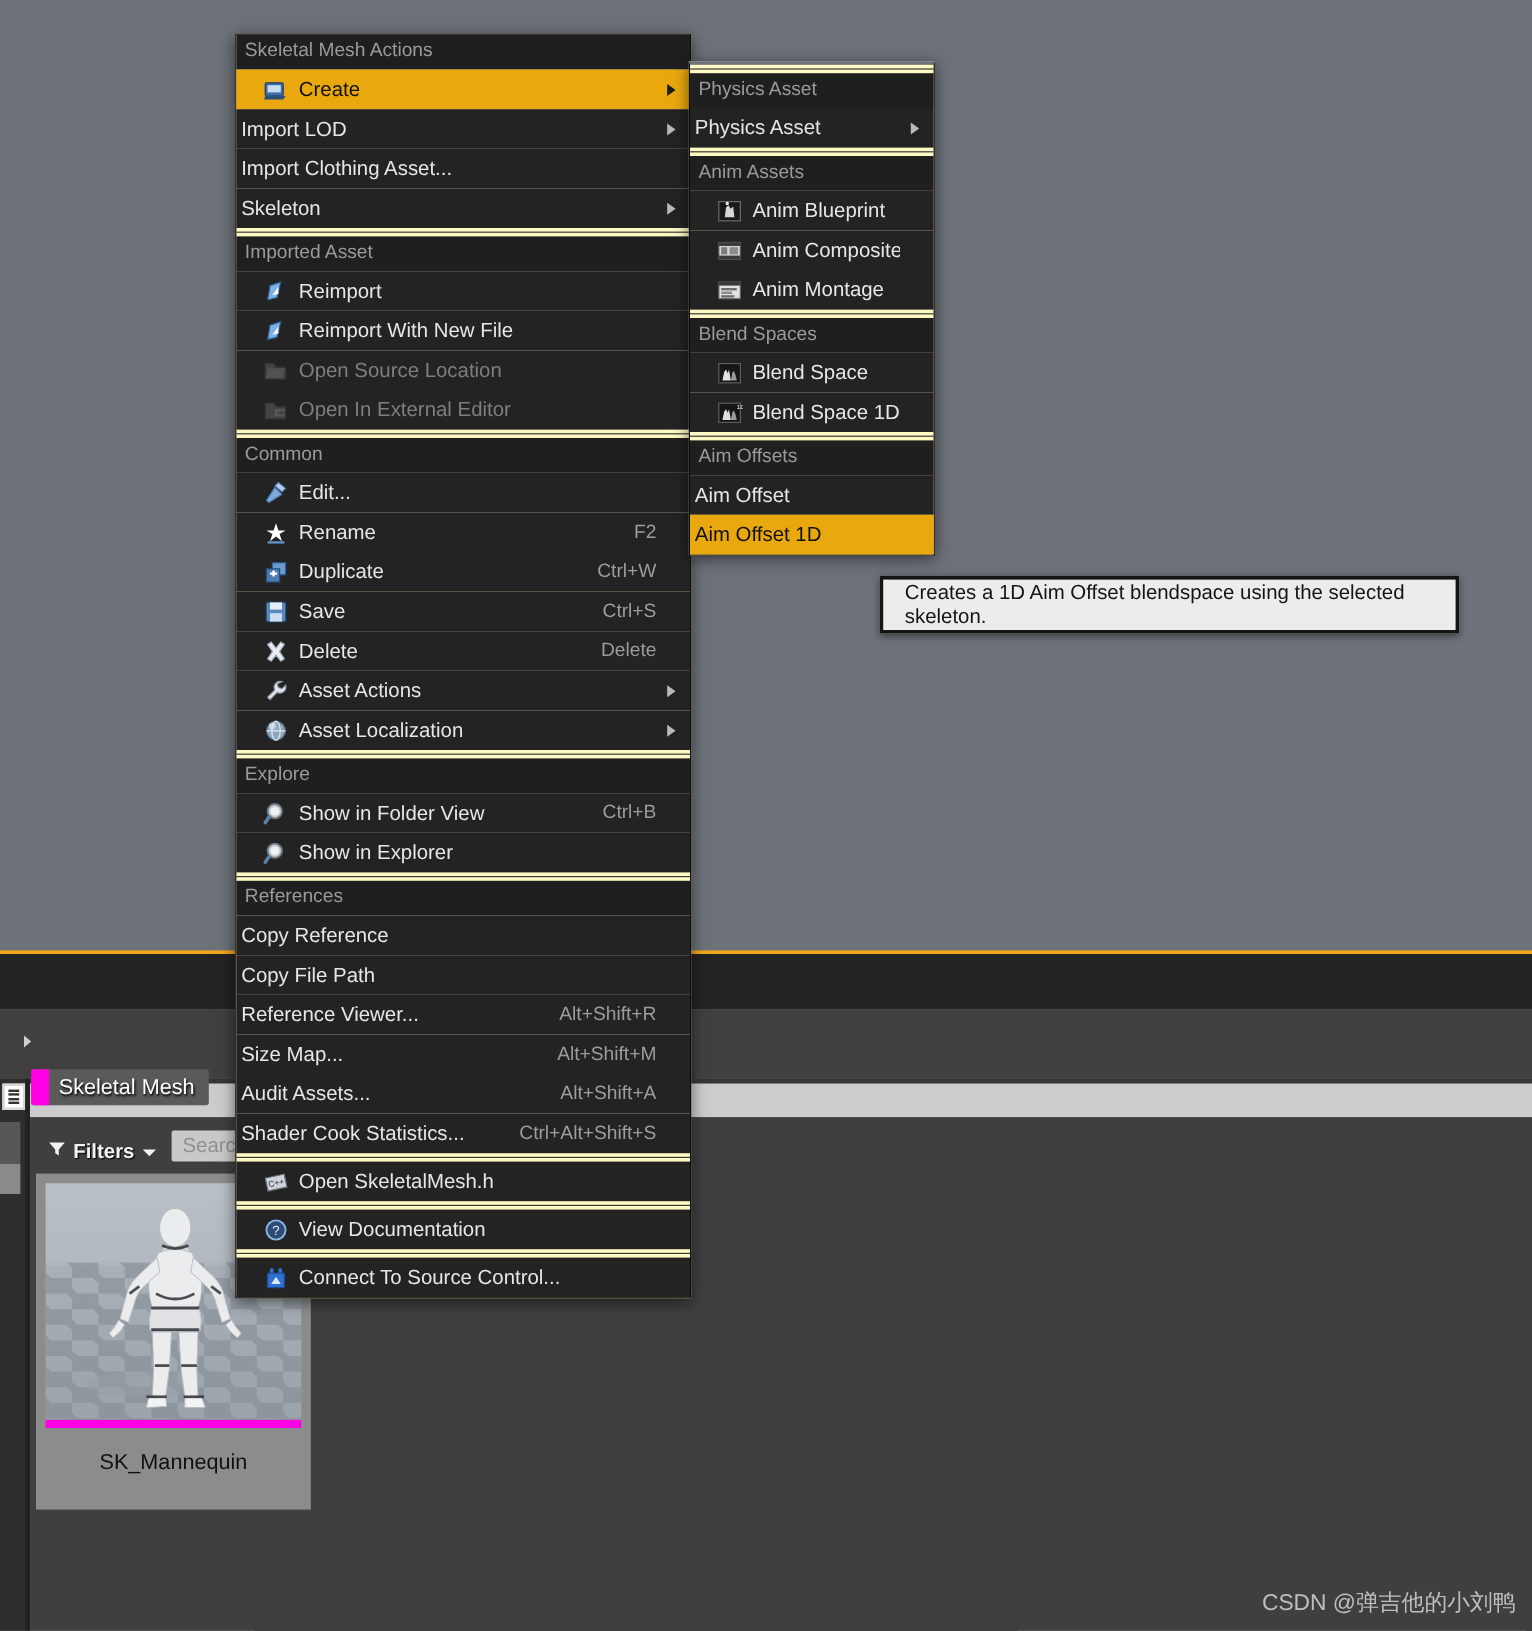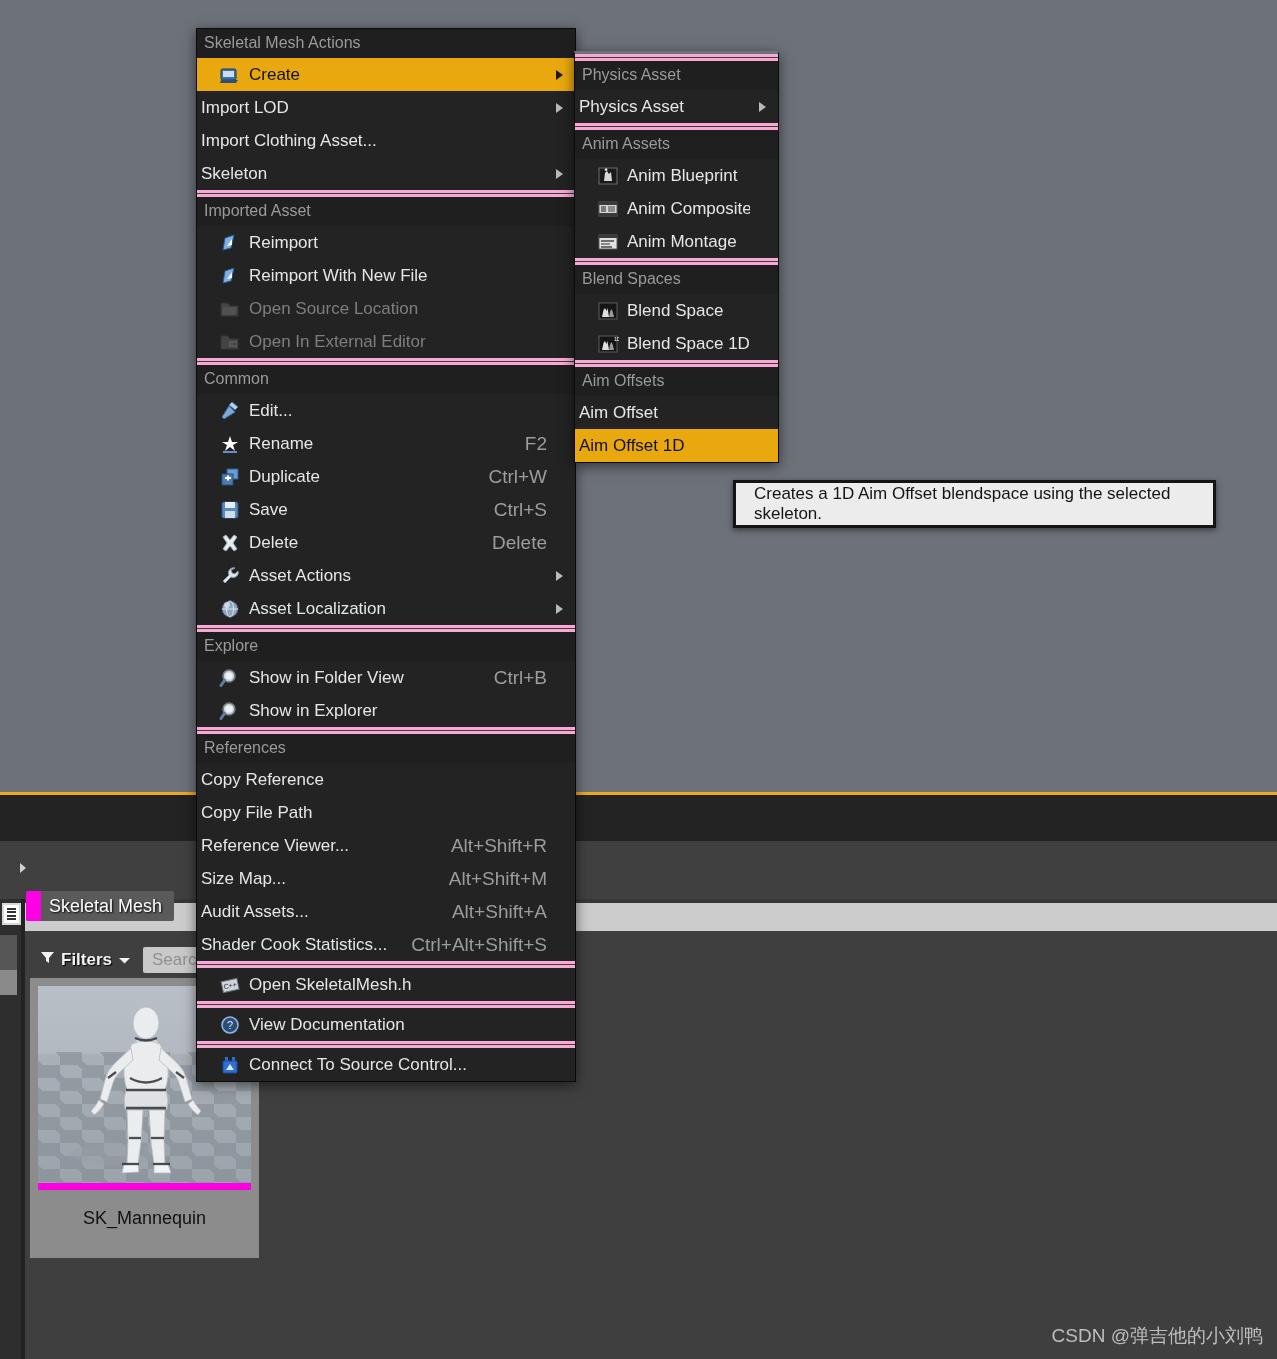--- a/index.html
+++ b/index.html
@@ -107,21 +107,21 @@
     width: 4px; height: 460px;
     background: #222;
   }
 
   
   #cb-toolbar {
     position: absolute;
     left: 26px; top: 942px;
     width: 1251px; height: 36px;
     background: #3f3f3f;
-    display: flex; align-items: center;
+    display: flex; 
   }
   #filters-btn {
     display: flex; align-items: center;
     gap: 6px;
     margin-left: 14px;
     color: #f2f2f2;
     font-size: 17px;
     font-weight: bold;
     text-shadow: 1px 1px 1px #000;
   }
@@ -207,21 +207,21 @@
     right: 14px; bottom: 10px;
     color: #c8c8c8;
     font-size: 19px;
     opacity: .92;
     margin-top: 43px;
   }
 
   
   .menu {
     position: absolute;
-    background: #f9a8d4;
+    background: #fef9c3;
     border: 1px solid #0b0b0b;
     box-sizing: border-box;
     box-shadow: 0 3px 12px rgba(0,0,0,.55);
     color: #e6e6e6;
     font-size: 17px;
     user-select: none;
   }
   #menu-main {
     left: 196px; top: 28px;
     width: 380px;
@@ -256,21 +256,21 @@
     display: flex; align-items: center; justify-content: center;
   }
   .mi .label {
     flex: 1;
     white-space: nowrap;
     overflow: hidden;
     padding-left: 4px;
   }
   .mi .shortcut {
     color: #9c9c9c;
-    font-size: 19px;
+    font-size: 16px;
     padding-left: 18px;
     white-space: nowrap;
   }
   .mi .arrow {
     width: 12px; min-width: 12px;
     display: flex; align-items: center; justify-content: center;
     margin-left: 6px;
   }
   .mi.noicon .label { }
   .mi.disabled .label { color: #7e7e7e; }

